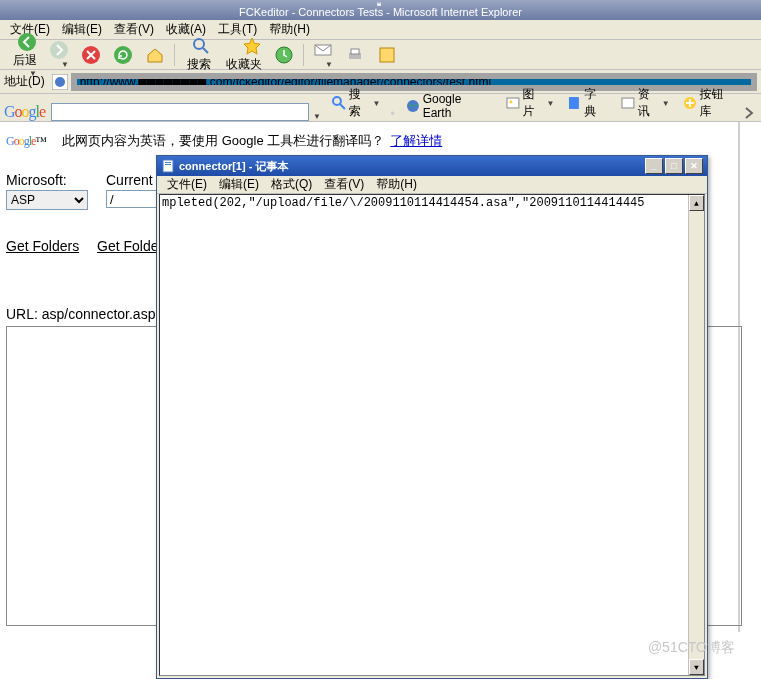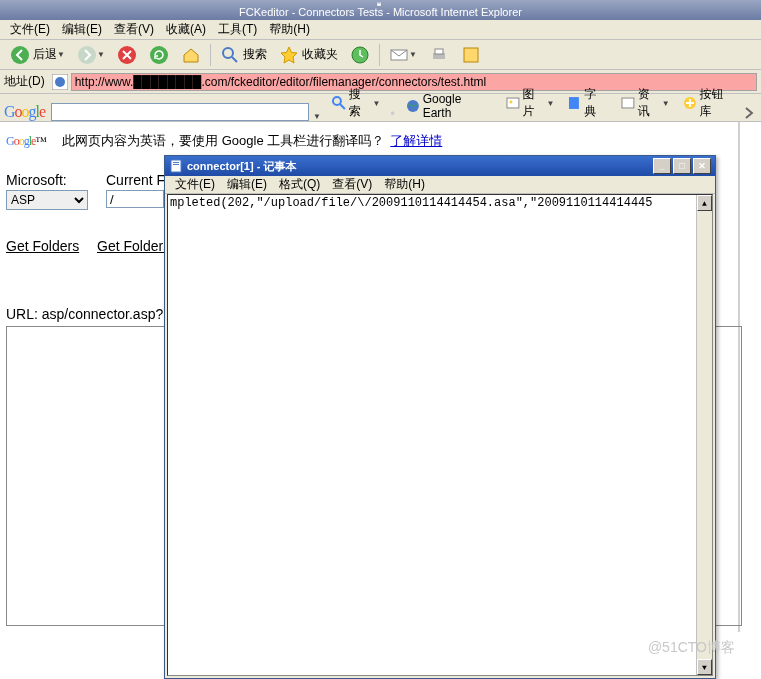--- a/index.html
+++ b/index.html
@@ -6,28 +6,28 @@
 body { font-family: Tahoma, "Microsoft YaHei", sans-serif; font-size: 11px; background: #fff; width: 761px; height: 679px; overflow: hidden; position: relative; }
 
 
 .titlebar { height: 20px; background: linear-gradient(#9aa6c2,#6b7ba3); color: #fff; padding: 2px 6px; font-size: 11px; display: flex; align-items: center; flex-direction: column; }
 .titlebar .icon { width: 14px; height: 14px; margin-right: 4px; }
 
 .menubar { height: 20px; background: #ece9d8; border-bottom: 1px solid #c0c0c0; display: flex; align-items: center; padding: 0 4px; font-size: 12px; }
 .menubar span { padding: 2px 6px; cursor: default; }
 
 .toolbar { height: 30px; background: #ece9d8; border-bottom: 1px solid #c0c0c0; display: flex; align-items: center; padding: 0 4px; }
-.tb-btn { display: flex; align-items: center; padding: 2px 4px; margin: 0 1px; border: 1px solid transparent; border-radius: 3px; }
+.tb-btn { display: flex; align-items: flex-end; padding: 2px 4px; margin: 0 1px; border: 1px solid transparent; border-radius: 3px; flex-direction: column; }
 .tb-icon { width: 20px; height: 20px; display: inline-block; }
 .tb-label { margin-left: 3px; font-size: 12px; }
 .tb-sep { width: 1px; height: 22px; background: #c0c0c0; margin: 0 3px; }
 .dd-arrow { width: 8px; display: inline-block; text-align: center; font-size: 8px; color: #444; }
 
 .addrbar { height: 24px; background: #ece9d8; border-bottom: 1px solid #c0c0c0; display: flex; align-items: center; padding: 0 4px; font-size: 12px; }
-.addrbar input { flex: 1; height: 18px; border: 1px solid #a3a3a3; padding: 0 3px; font-size: 12px; background: #fca5a5; }
+.addrbar input { flex: 1; height: 18px; border: 6px solid #a3a3a3; padding: 0 3px; font-size: 12px; background: #0369a1; }
 .addr-e { width: 16px; height: 16px; margin: 0 3px; }
 
 .google-tb { height: 28px; background: #ece9d8; border-bottom: 1px solid #c0c0c0; display: flex; align-items: flex-end; padding: 0 4px; font-size: 12px; }
 .google-logo { font-family: Georgia, serif; font-size: 16px; letter-spacing: -1px; margin-right: 6px; }
 .google-logo .b{color:#4285f4}.google-logo .r{color:#ea4335}.google-logo .y{color:#fbbc05}.google-logo .g{color:#34a853}
 .google-search { height: 18px; width: 260px; border: 1px solid #7f9db9; }
 .gt-btn { display: flex; align-items: center; padding: 1px 4px; margin: 0 2px; font-size: 12px; }
 .gt-btn .gi { width: 16px; height: 16px; margin-right: 2px; }
 
 
@@ -44,21 +44,21 @@
 .inputs-row select { width: 82px; height: 20px; border: 1px solid #7f9db9; font-size: 12px; }
 .inputs-row input { width: 58px; height: 18px; border: 1px solid #7f9db9; margin-left: 18px; padding: 0 3px; font-size: 13px; }
 
 .links-row { margin-top: 28px; font-size: 14px; }
 .links-row a { color: #000; text-decoration: underline; margin-right: 14px; }
 
 .url-row { margin-top: 52px; font-size: 14px; }
 .big-box { margin-top: 4px; border: 1px solid #888; height: 300px; width: 736px; }
 
 
-.notepad { position: absolute; left: 164px; top: 155px; width: 552px; height: 524px; border: 1px solid #3a5a8a; box-shadow: 2px 2px 4px rgba(0,0,0,0.3); background: #ece9d8; }
+.notepad { position: absolute; left: 156px; top: 155px; width: 552px; height: 524px; border: 1px solid #3a5a8a; box-shadow: 2px 2px 4px rgba(0,0,0,0.3); background: #ece9d8; }
 .np-title { height: 20px; background: linear-gradient(#3a6fcf,#1e4ba6); color: #fff; display: flex; align-items: center; padding: 0 4px; font-size: 11px; font-weight: bold; }
 .np-title .doc-icon { width: 14px; height: 14px; margin-right: 4px; }
 .np-title .spacer { flex: 1; }
 .np-btns { display: flex; }
 .np-btn { width: 18px; height: 16px; background: #d4d0c8; border: 1px solid #fff; border-right-color: #404040; border-bottom-color: #404040; margin-left: 2px; display: flex; align-items: center; justify-content: center; font-size: 9px; font-family: Marlett, sans-serif; }
 .np-menu { height: 18px; background: #ece9d8; display: flex; align-items: center; padding: 0 4px; font-size: 12px; border-bottom: 1px solid #c0c0c0;}
 .np-menu span { padding: 1px 6px; }
 .np-body { position: absolute; top: 38px; left: 2px; right: 2px; bottom: 2px; background: #fff; border: 1px inset #888; font-family: "Courier New", monospace; font-size: 12px; padding: 1px 2px; overflow: hidden; }
 .np-scroll-v { position: absolute; right: 0; top: 0; bottom: 0; width: 16px; background: #ece9d8; border-left: 1px solid #c0c0c0;}
 .np-scroll-v .sbtn { height: 16px; background: #d4d0c8; border: 1px solid #fff; border-right-color:#404040; border-bottom-color:#404040; display:flex; align-items:center; justify-content:center; font-size:8px;}

